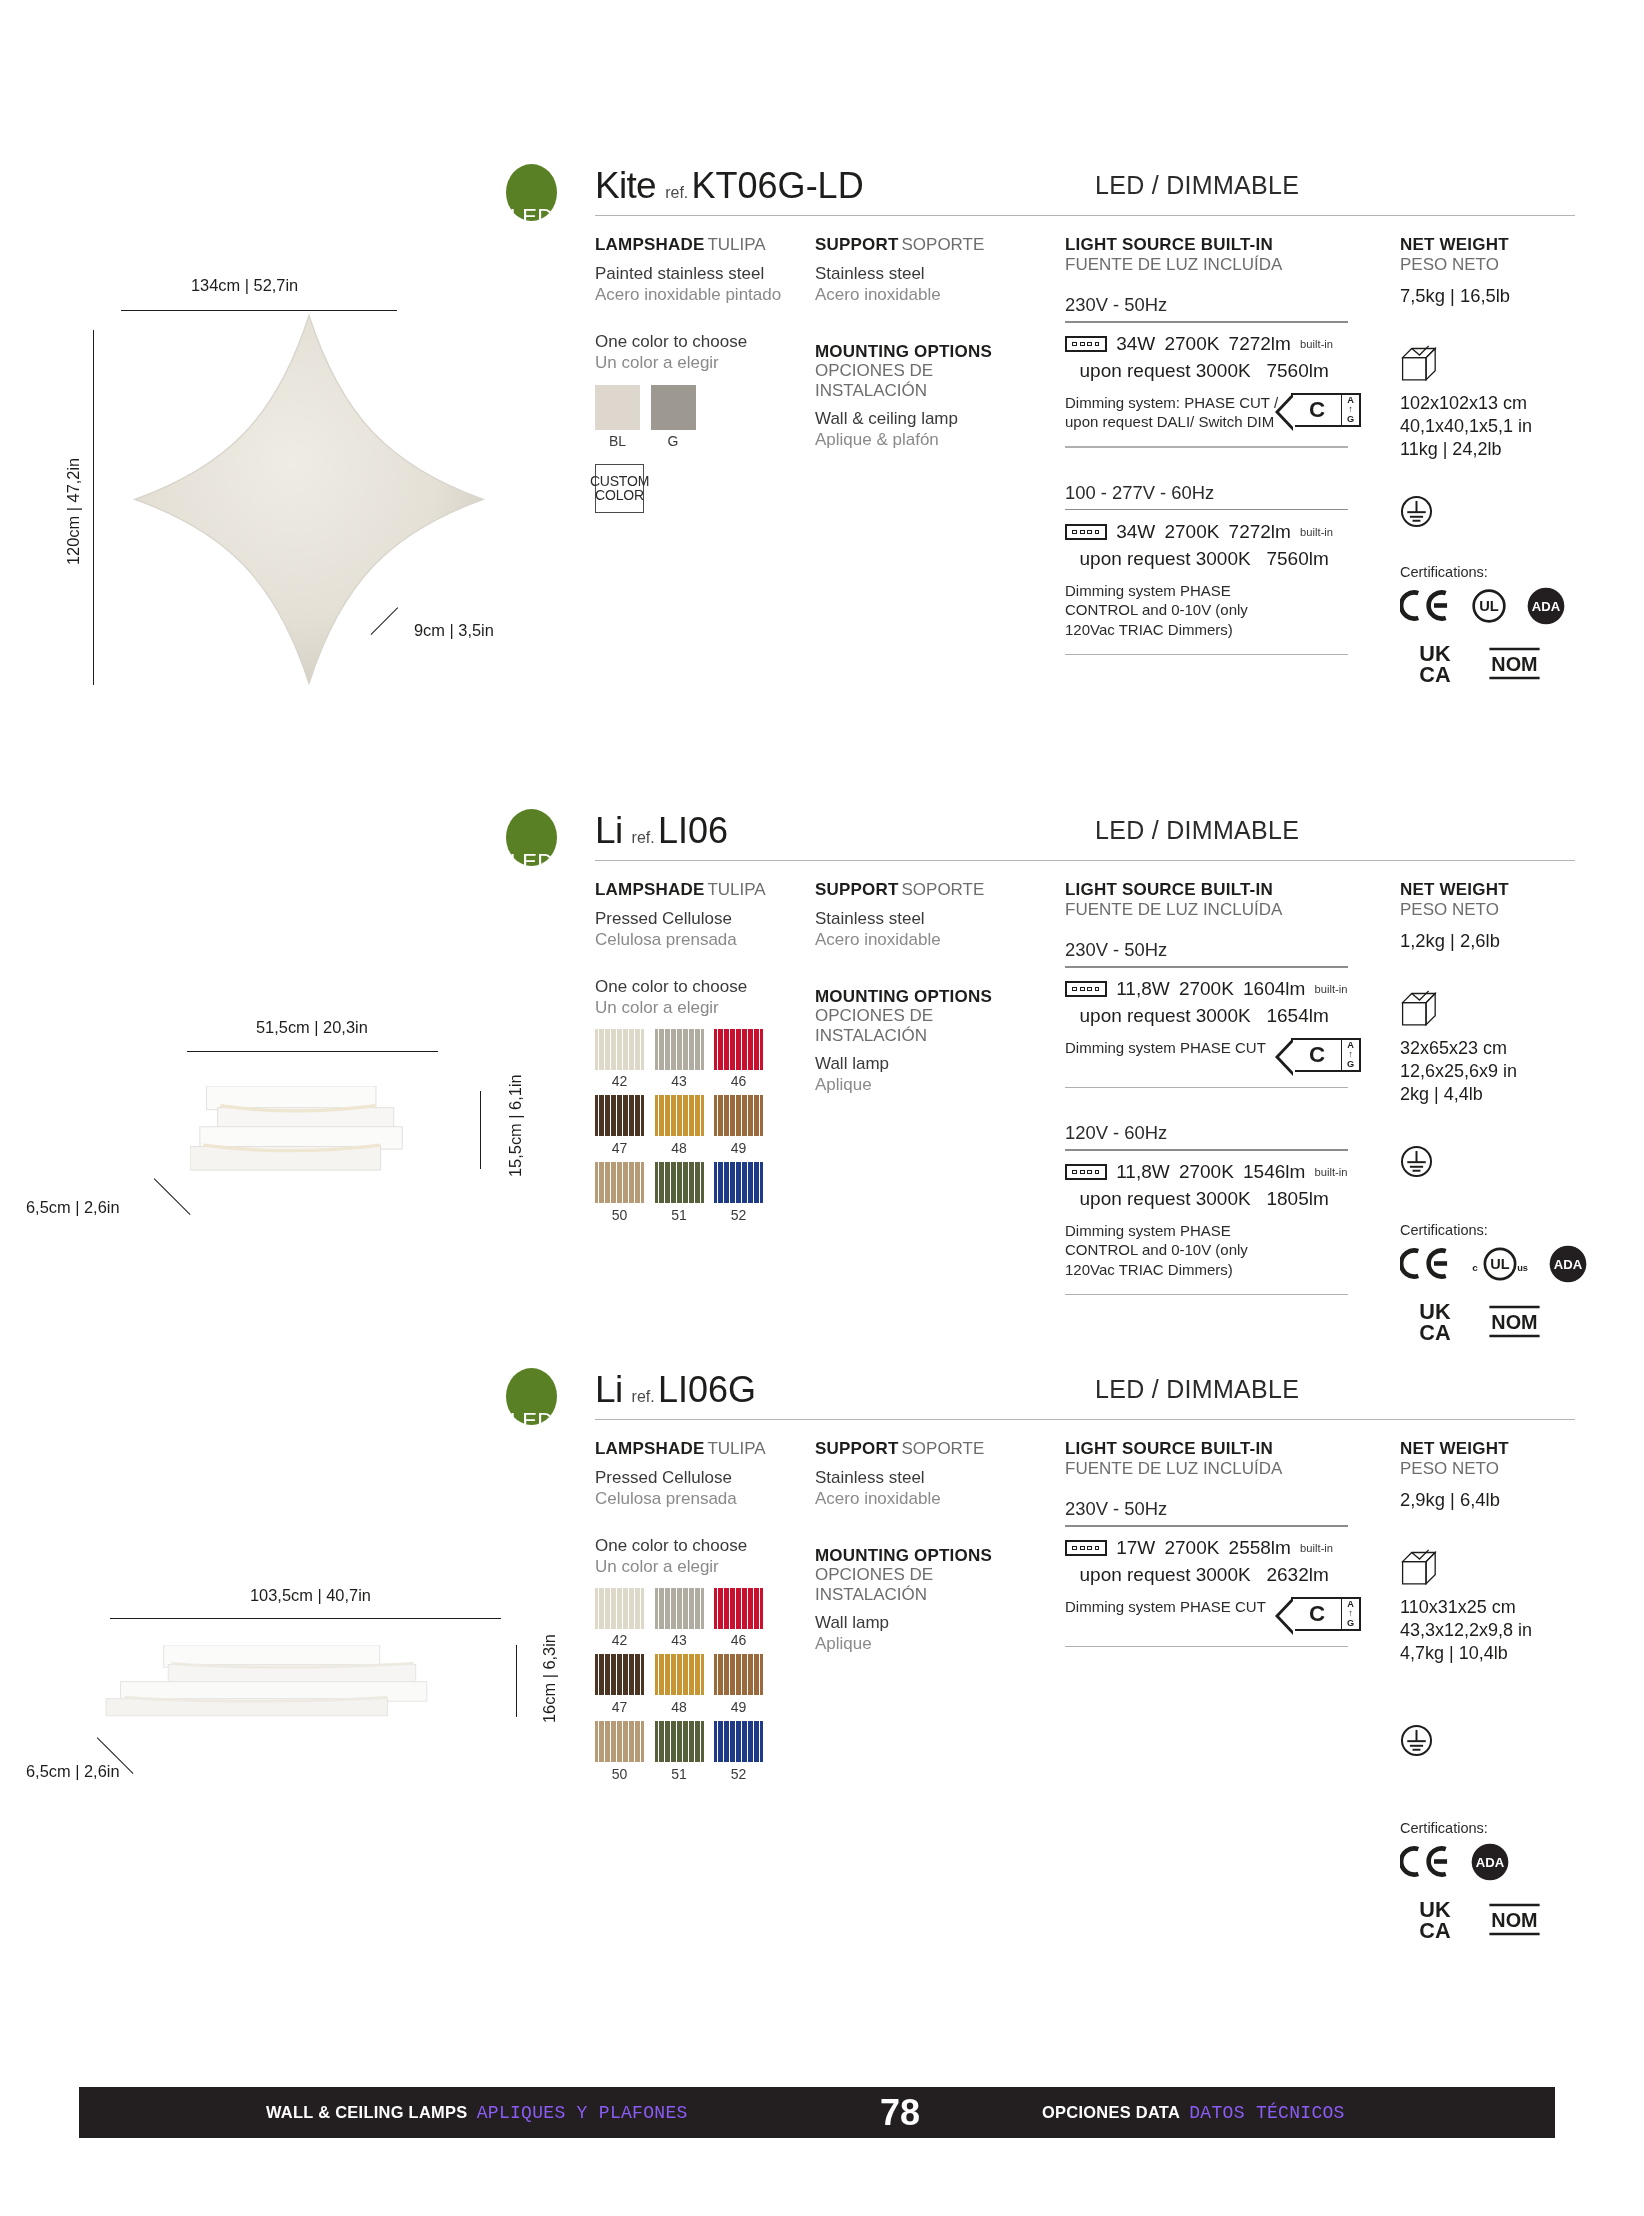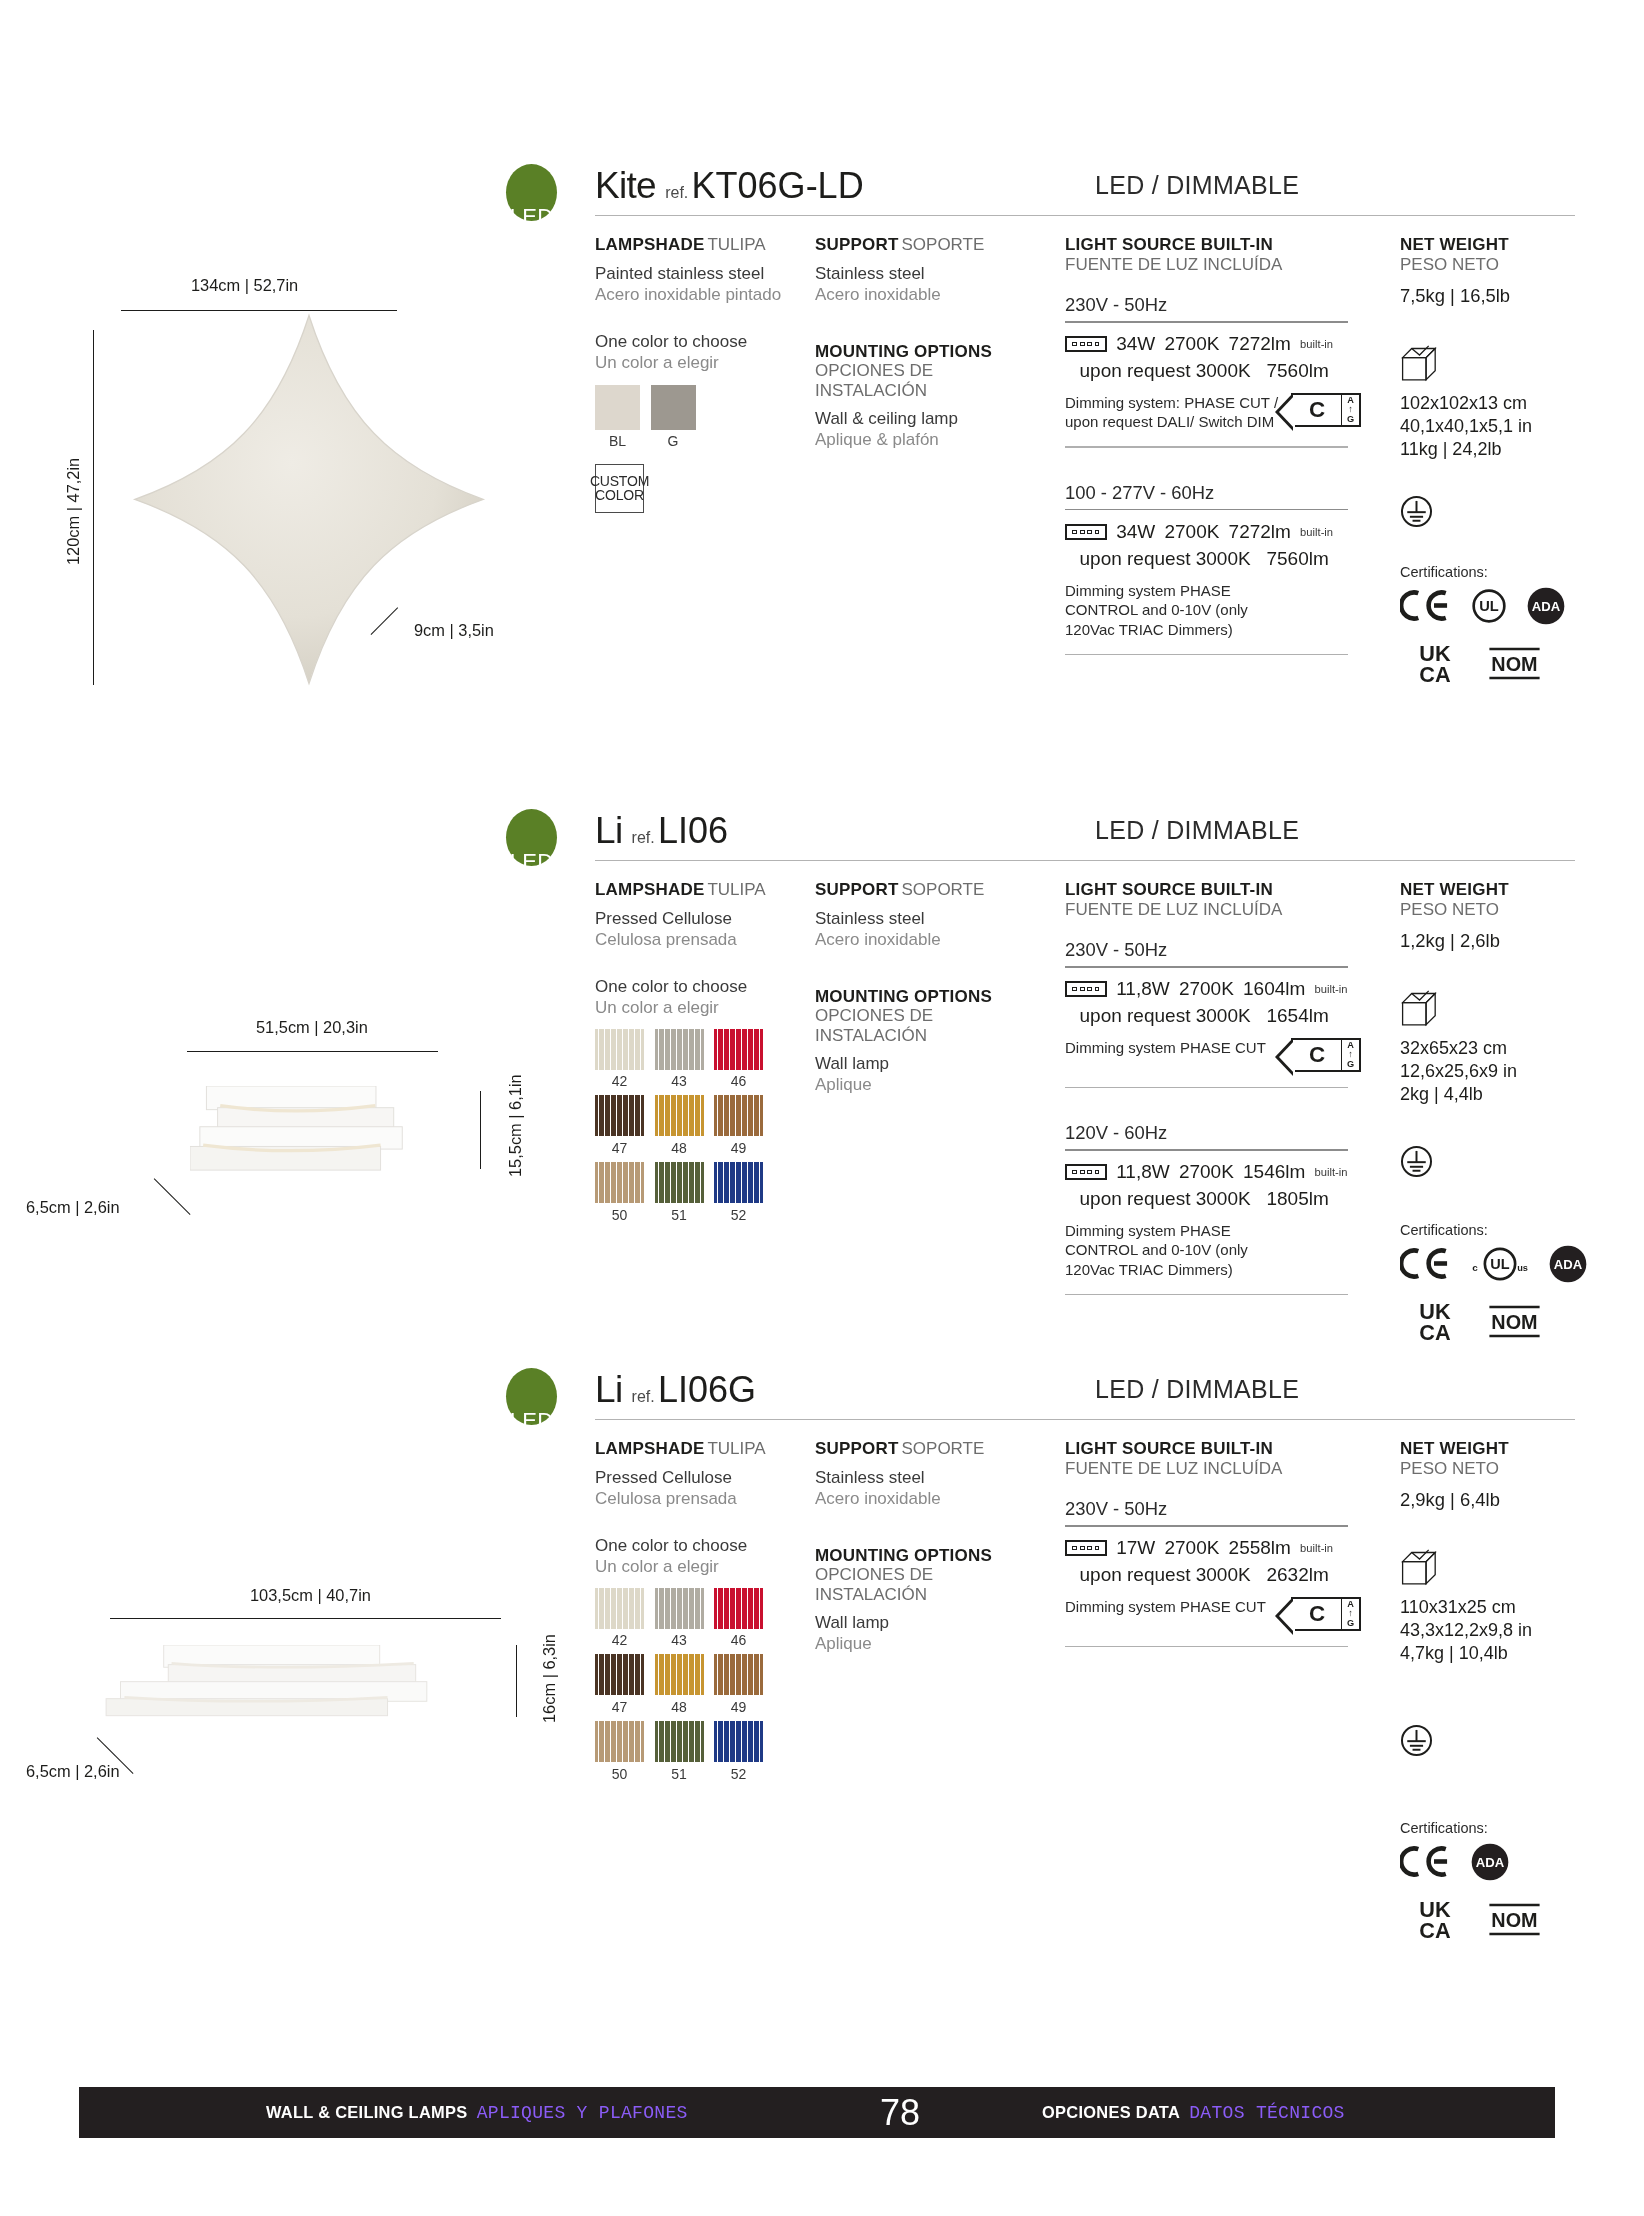--- a/index.html
+++ b/index.html
@@ -138,21 +138,21 @@
 
   
   .footer {
     position: absolute; left: 79px; top: 2087px;
     width: 1476px; height: 51px; background: #231f20;
     display: flex; align-items: center;
   }
   .ft-en { font-size: 16.4px; font-weight: bold; color: #ffffff; letter-spacing: 0.3px; }
   .ft-es { font-size: 18px; font-weight: 300; color: #8b5cf6; letter-spacing: 0.3px; margin-left: 9.2px; font-family: Liberation Mono, monospace; }
   .ft-left { position: absolute; left: 187px; display: flex; align-items: baseline; }
-  .ft-page { position: absolute; left: 801px; font-size: 36px; font-weight: 400; color: #ffffff; }
+  .ft-page { position: absolute; left: 801px; font-size: 36px; font-weight: 700; color: #ffffff; }
   .ft-right { position: absolute; left: 963px; display: flex; align-items: baseline; }
 </style>
 </head>
 <body>
 
 <div class="page">
 
   <div class="draw" style="left:59px; top:276px; width:474px; height:427px;">
     <div class="dim-label" style="left:132px; top:0px;">134cm | 52,7in</div>
     <div class="dim-rule-h" style="left:62px; top:34px; width:276px;"></div>

